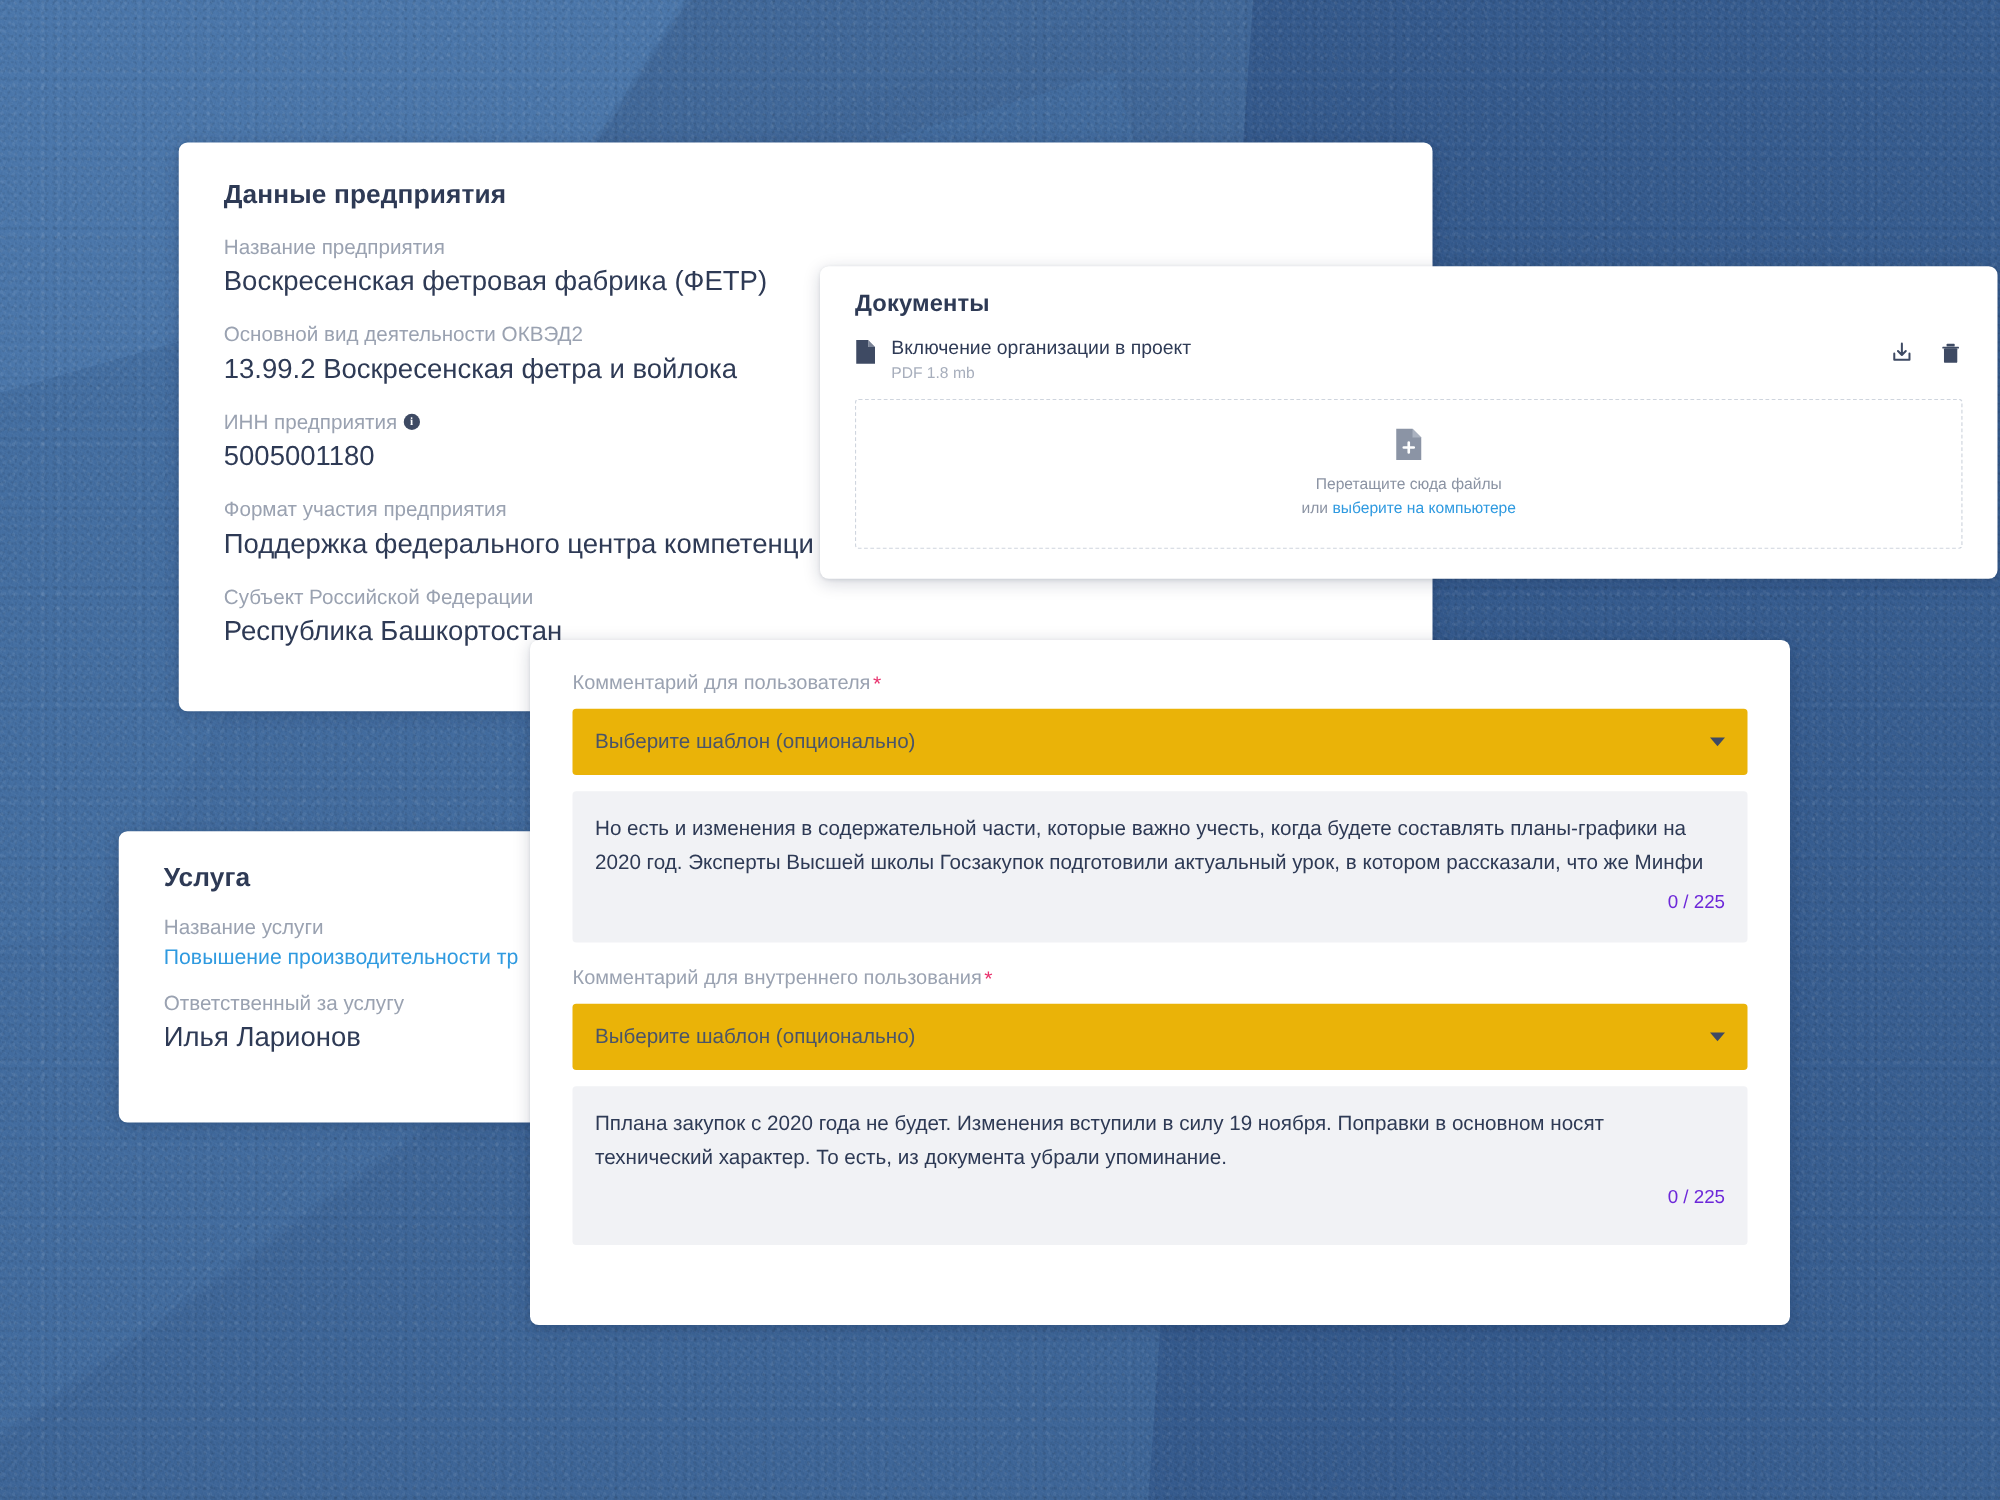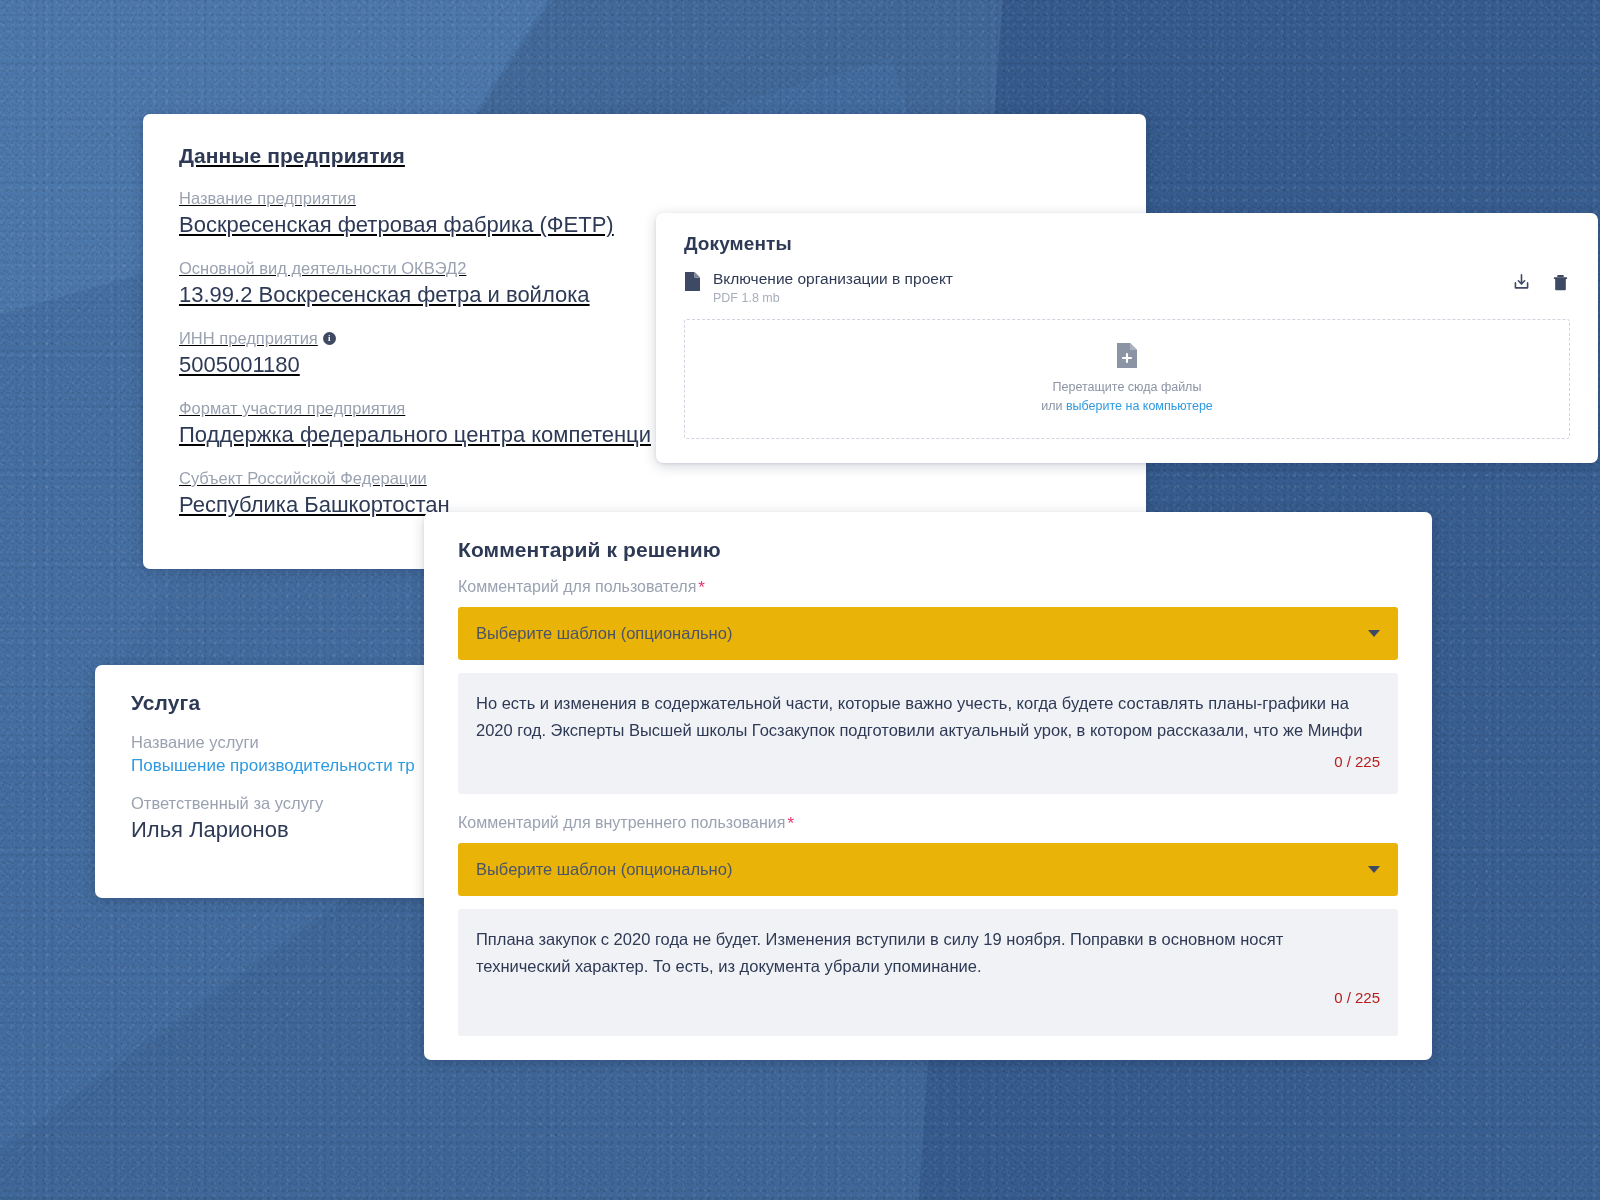--- a/index.html
+++ b/index.html
@@ -65,21 +65,21 @@
   }
   .card-title{
     font-size:21px;font-weight:bold;color:#2e3a55;letter-spacing:.1px;
   }
   .fld-label{font-size:16.5px;color:#9aa2b1;margin-bottom:4px;}
   .fld-value{font-size:22px;color:#2e3a55;}
   .fld{margin-top:21px;}
 
   
   #card-enterprise{left:143px;top:114px;width:1003px;height:455px;}
-  #card-enterprise .inner{padding:30px 36px;text-decoration:underline;}
+  #card-enterprise .inner{padding:30px 36px;}
   #card-enterprise .card-title{margin-bottom:12px;}
   .info-icon{
     display:inline-block;width:13px;height:13px;border-radius:50%;
     background:#3e4a63;color:#fff;font-size:9px;line-height:13px;
     text-align:center;font-weight:bold;vertical-align:3px;margin-left:5px;
     font-family:"Liberation Serif",serif;
   }
 
   
   #card-documents{left:656px;top:213px;width:942px;height:250px;}
@@ -124,21 +124,21 @@
     border-top:7px solid #3e4a63;
   }
   .textarea-box{
     background:#f1f2f5;border-radius:3px;margin-top:13px;
     padding:17px 18px 10px 18px;position:relative;
   }
   .ta-tall{min-height:94px;}
   .ta-short{min-height:100px;}
   .ta-text{font-size:16.5px;color:#2e3a55;line-height:1.62;}
   .counter{
-    text-align:right;font-size:15px;color:#b91c1c;margin-top:10px;
+    text-align:right;font-size:15px;color:#6d28d9;margin-top:10px;
   }
   .group{margin-top:20px;}
 </style>
 </head>
 <body>
 
 <div id="bg">
   <div class="band wedge5"></div>
   <div class="band wedge1"></div>
   <div class="band wedge2"></div>
@@ -231,21 +231,20 @@
         <path d="M11 12v8M7 16h8" stroke="#ffffff" stroke-width="2.1" stroke-linecap="round"></path>
       </svg>
       <div class="dz-line">Перетащите сюда файлы</div>
       <div class="dz-line"><span>или </span><span class="dz-link">выберите на компьютере</span></div>
     </div>
   </div>
 </div>
 
 <div class="card" id="card-comment">
   <div class="inner">
-    <div class="card-title">Комментарий к решению</div>
 
     <div>
       <div class="req-label"><span>Комментарий для пользователя</span><span class="req-star">*</span></div>
       <div class="select-box">
         <span class="select-text">Выберите шаблон (опционально)</span>
         <span class="caret"></span>
       </div>
       <div class="textarea-box ta-tall">
         <div class="ta-text">Но есть и изменения в содержательной части, которые важно учесть, когда будете составлять планы-графики на 2020 год. Эксперты Высшей школы Госзакупок подготовили актуальный урок, в котором рассказали, что же Минфи</div>
         <div class="counter">0 / 225</div>

